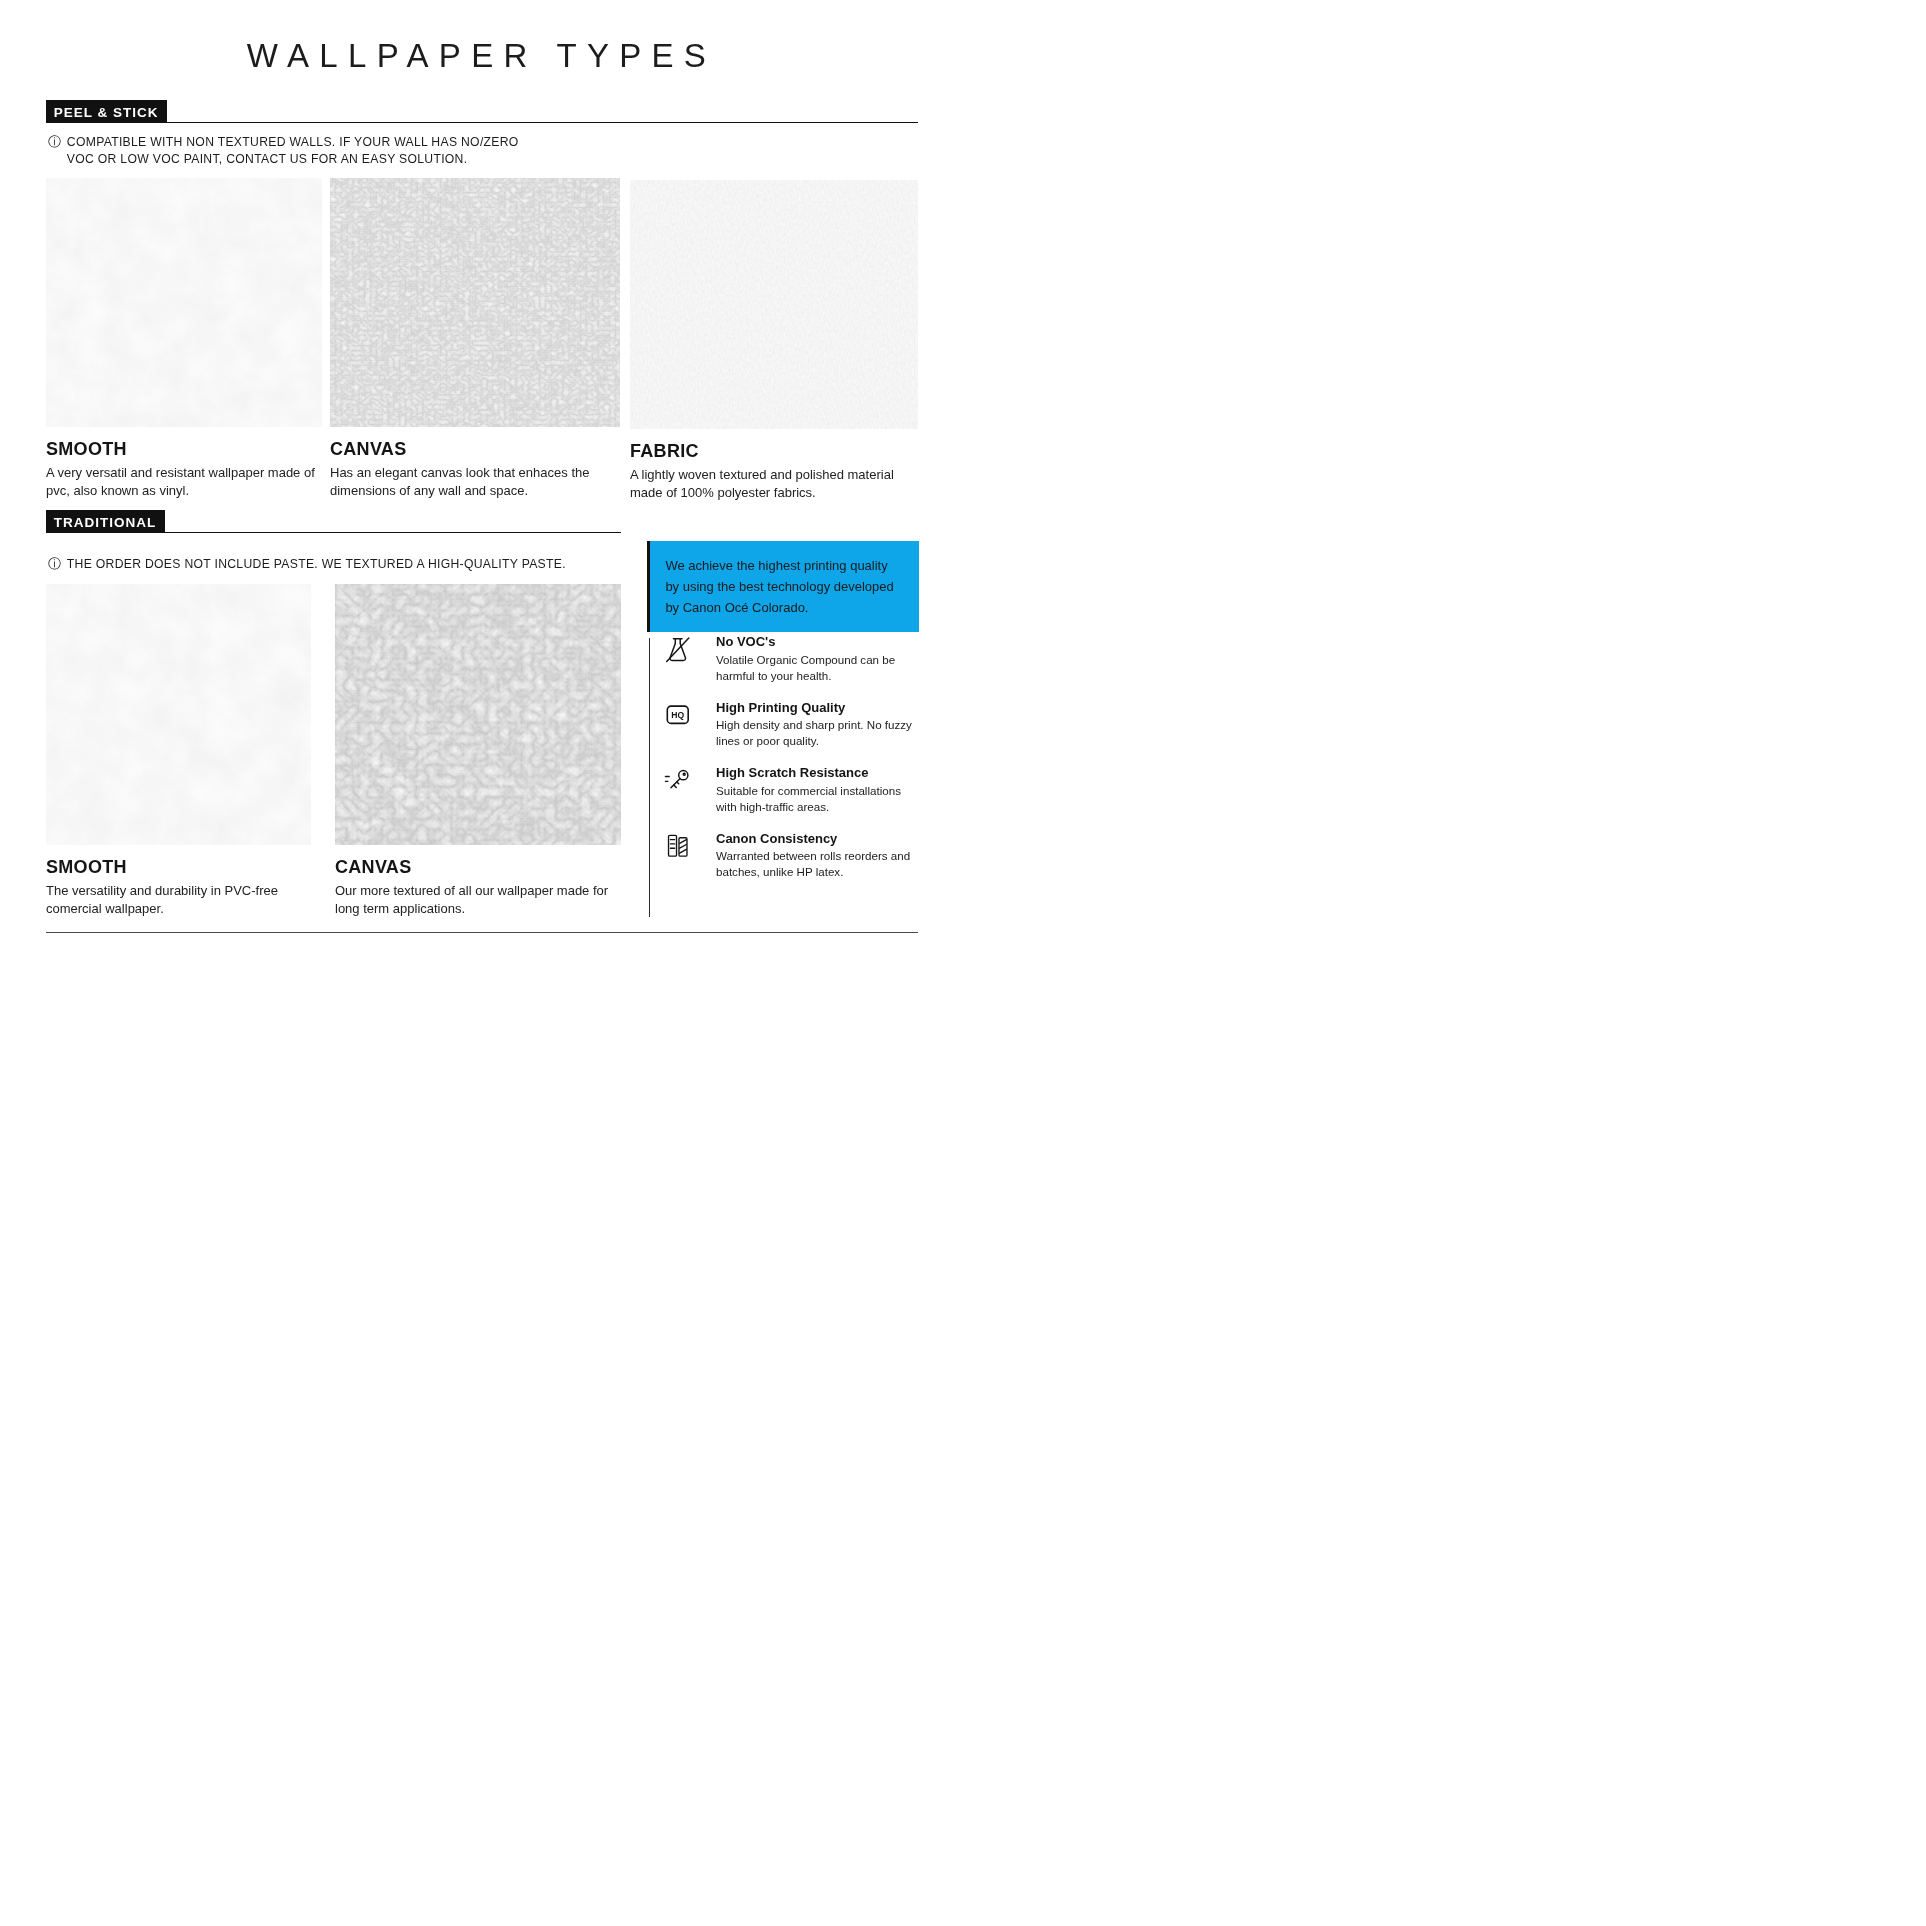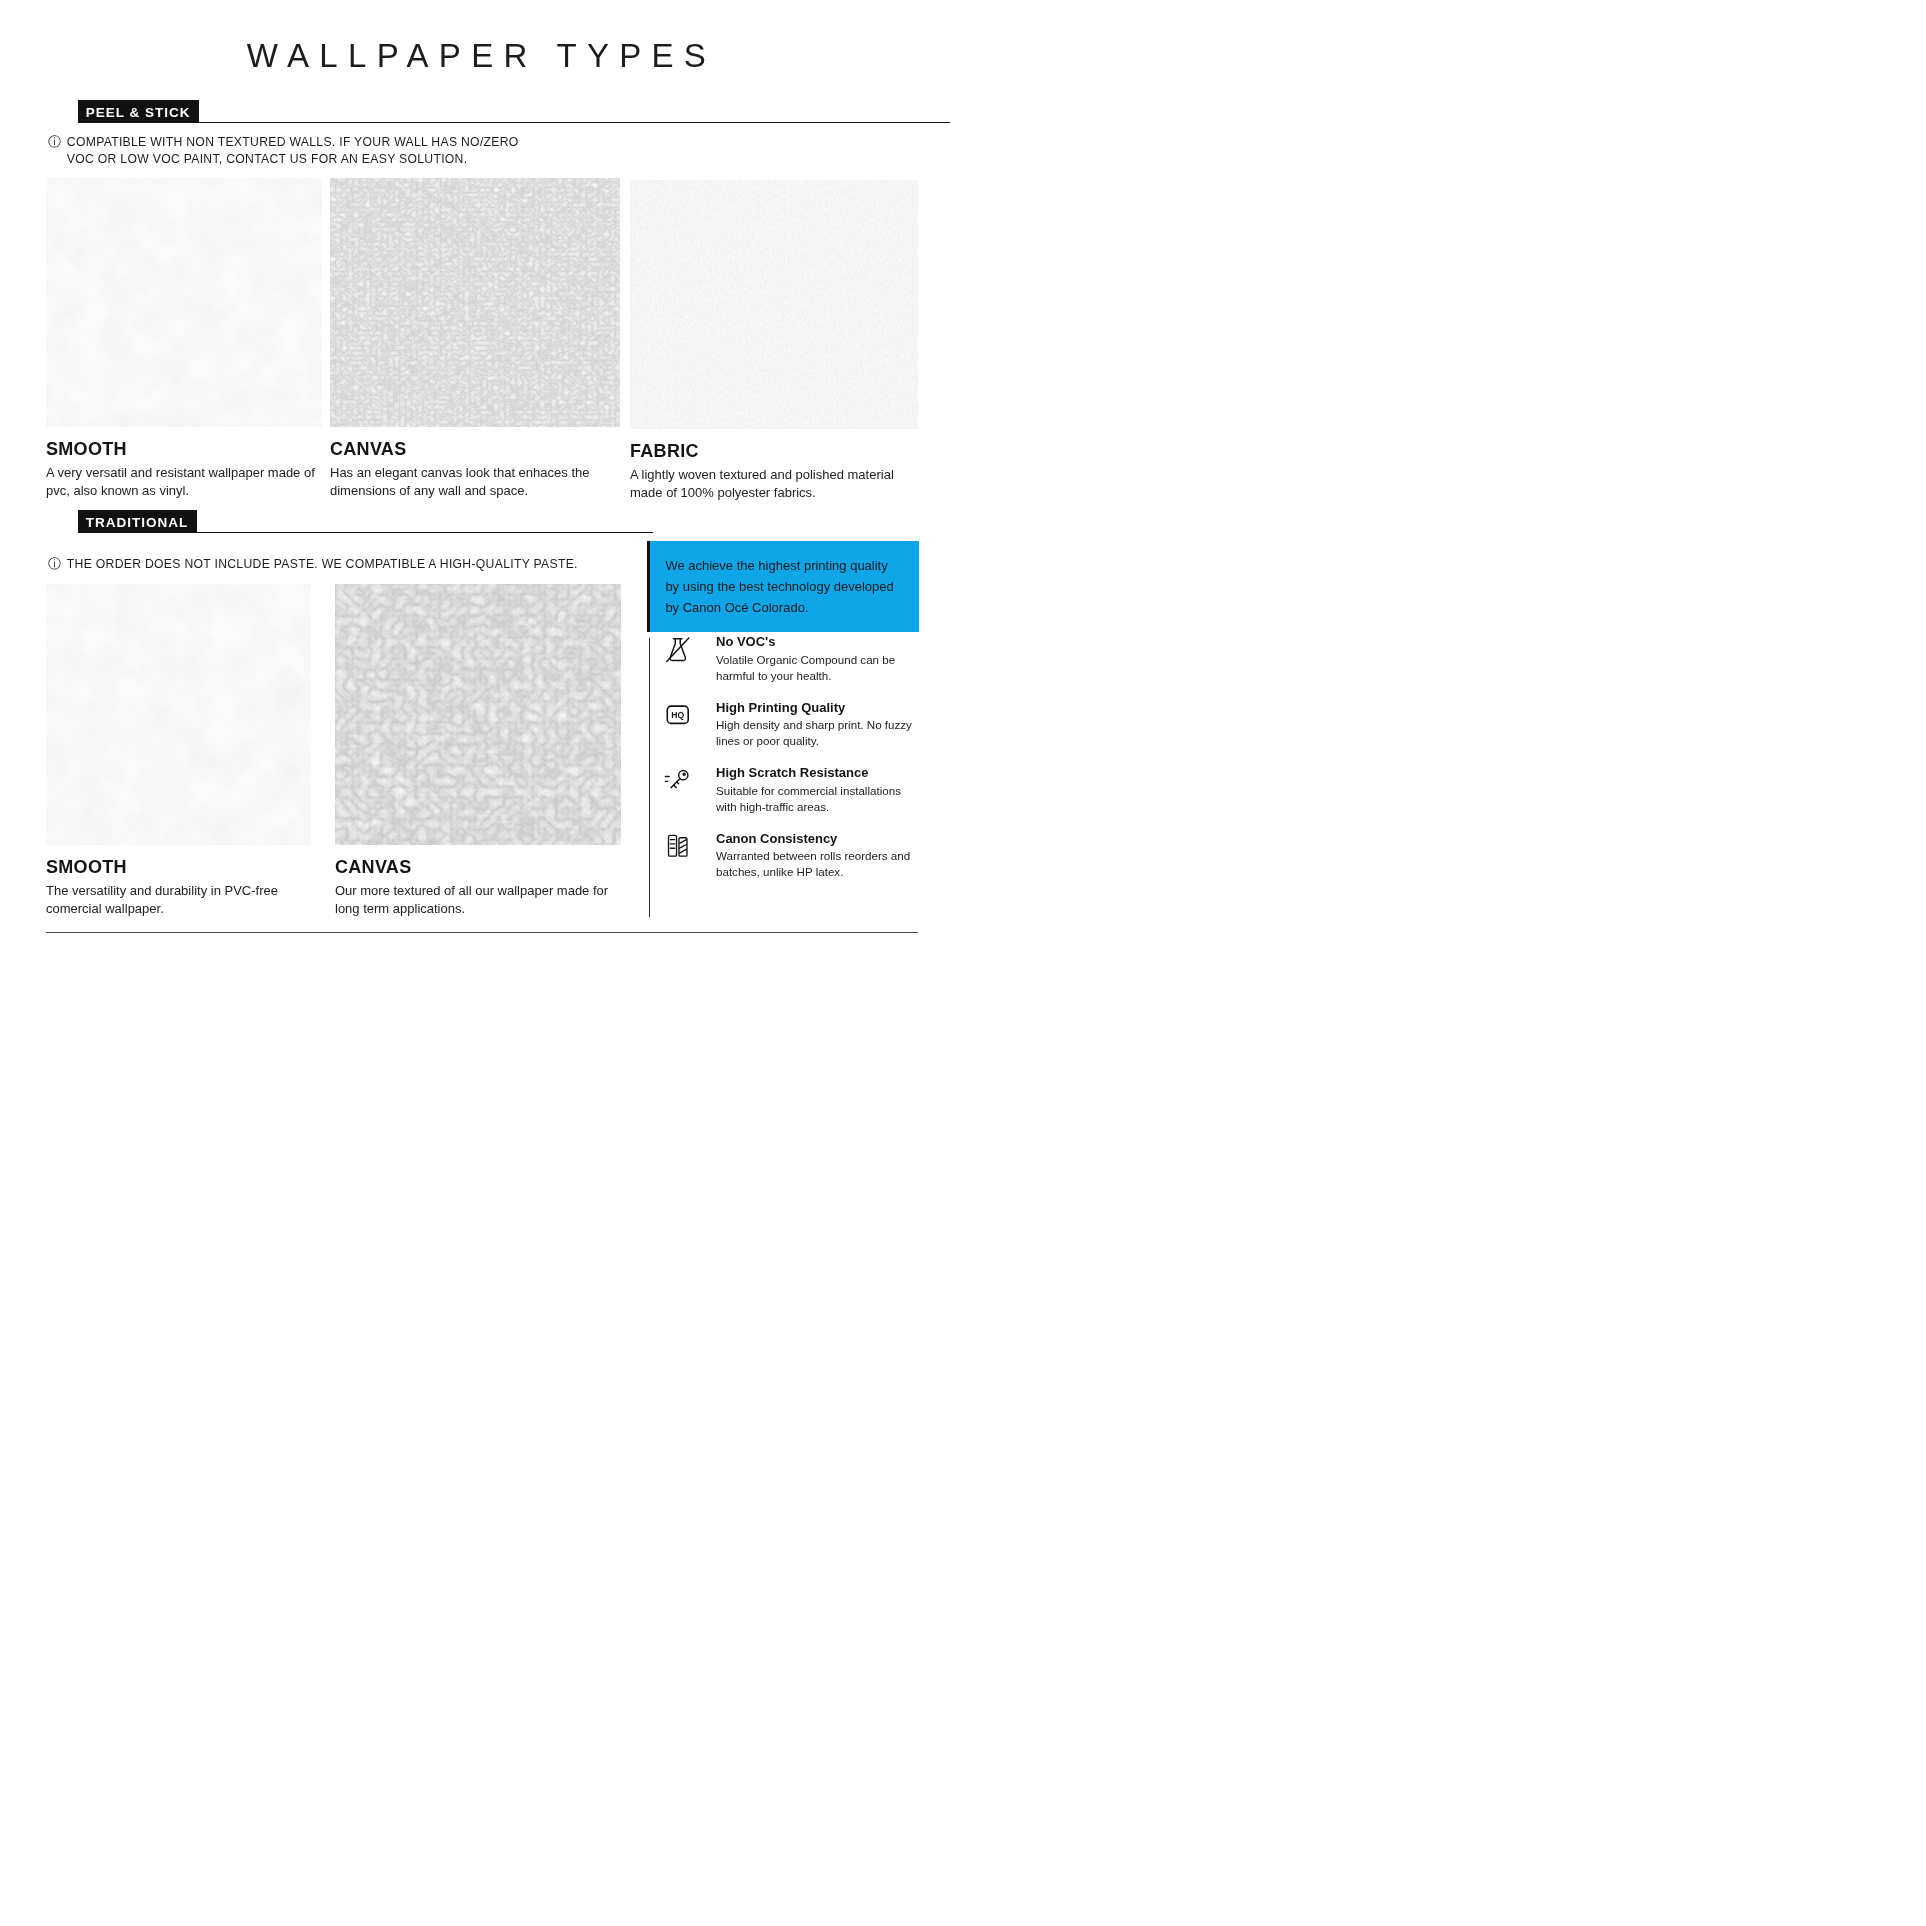--- a/index.html
+++ b/index.html
@@ -7,21 +7,21 @@
   body {
     width: 963px; height: 963px; position: relative;
     font-family: "Liberation Sans", sans-serif;
     color: #1a1a1a;
   }
   .page-title {
     position: absolute; top: 37px; left: 0; right: 0;
     text-align: center; font-size: 33px; font-weight: 500;
     letter-spacing: 10.3px; color: #1c1c1c;
   }
-  .sec-header { position: absolute; display: flex; align-items: flex-end; margin-left: 32px; }
+  .sec-header { position: absolute; display: flex; align-items: flex-end; }
   .sec-header.s1 { left: 46px; top: 100px; width: 872px; }
   .sec-header.s2 { left: 46px; top: 510px; width: 575px; }
   .sec-label {
     background: #111111; color: #ffffff; font-weight: 700;
     font-size: 13.5px; letter-spacing: 1px; padding: 4.5px 9px 3.9px 7.7px;
     white-space: nowrap;
   }
   .sec-line { flex: 1; border-bottom: 1.3px solid #111; }
   .note { position: absolute; display: flex; gap: 5.8px; align-items: flex-start; }
   .note.n1 { left: 48px; top: 134px; width: 488px; }
@@ -148,21 +148,21 @@
   <div class="type-desc">A lightly woven textured and polished material made of 100% polyester fabrics.</div>
 </div>
 
 <div class="sec-header s2">
   <div class="sec-label">TRADITIONAL</div>
   <div class="sec-line"></div>
 </div>
 
 <div class="note n2">
   <span class="info-glyph">ⓘ</span>
-  <span class="note-text">THE ORDER DOES NOT INCLUDE PASTE. WE COMPATIBLE A HIGH-QUALITY PASTE.</span>
+  <span class="note-text">THE ORDER DOES NOT INCLUDE PASTE. WE TEXTURED A HIGH-QUALITY PASTE.</span>
 </div>
 
 <div class="type-col col-d">
   <div class="swatch h2">
     <svg class="tex" viewBox="0 0 412 407" width="265" height="261">
       <defs>
           <filter id="tex4" x="0" y="0" width="100%" height="100%">
         <feTurbulence type="fractalNoise" baseFrequency="0.02" numOctaves="5" seed="23"></feTurbulence>
         <feColorMatrix type="saturate" values="0"></feColorMatrix>
         <feComponentTransfer>

